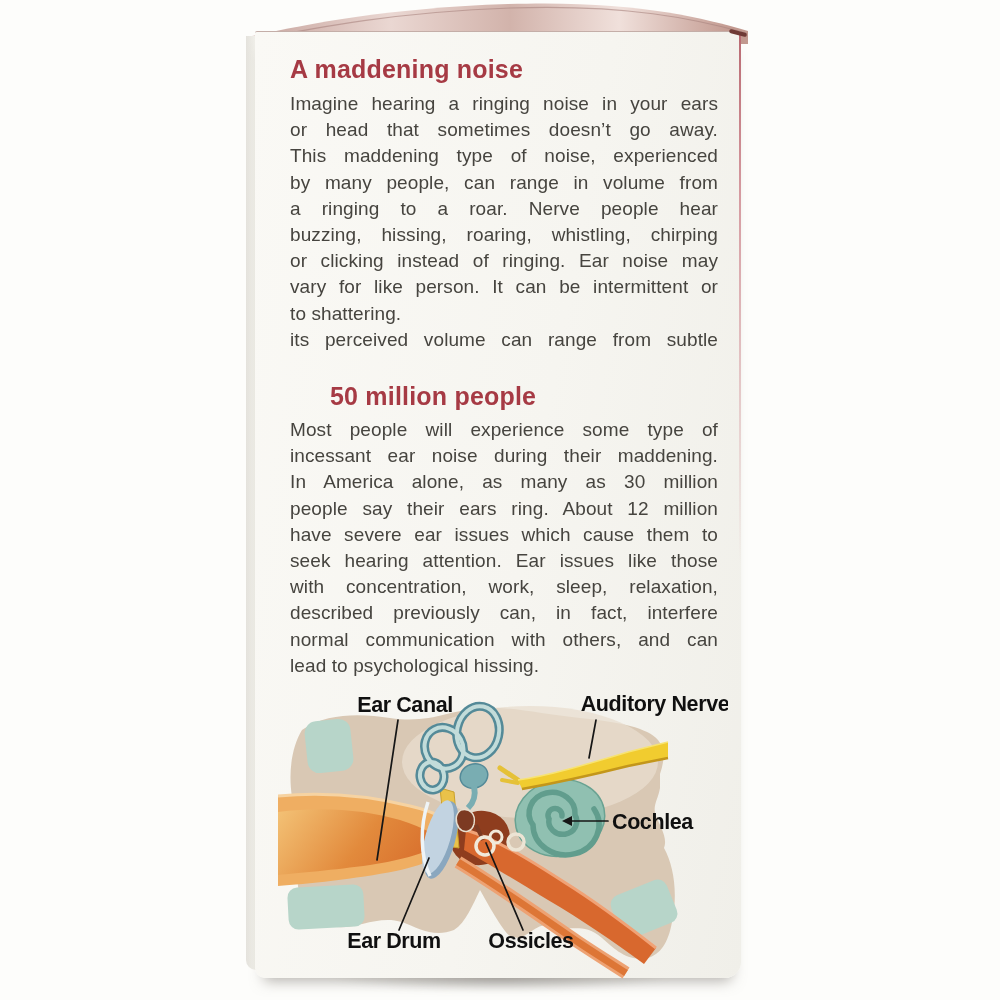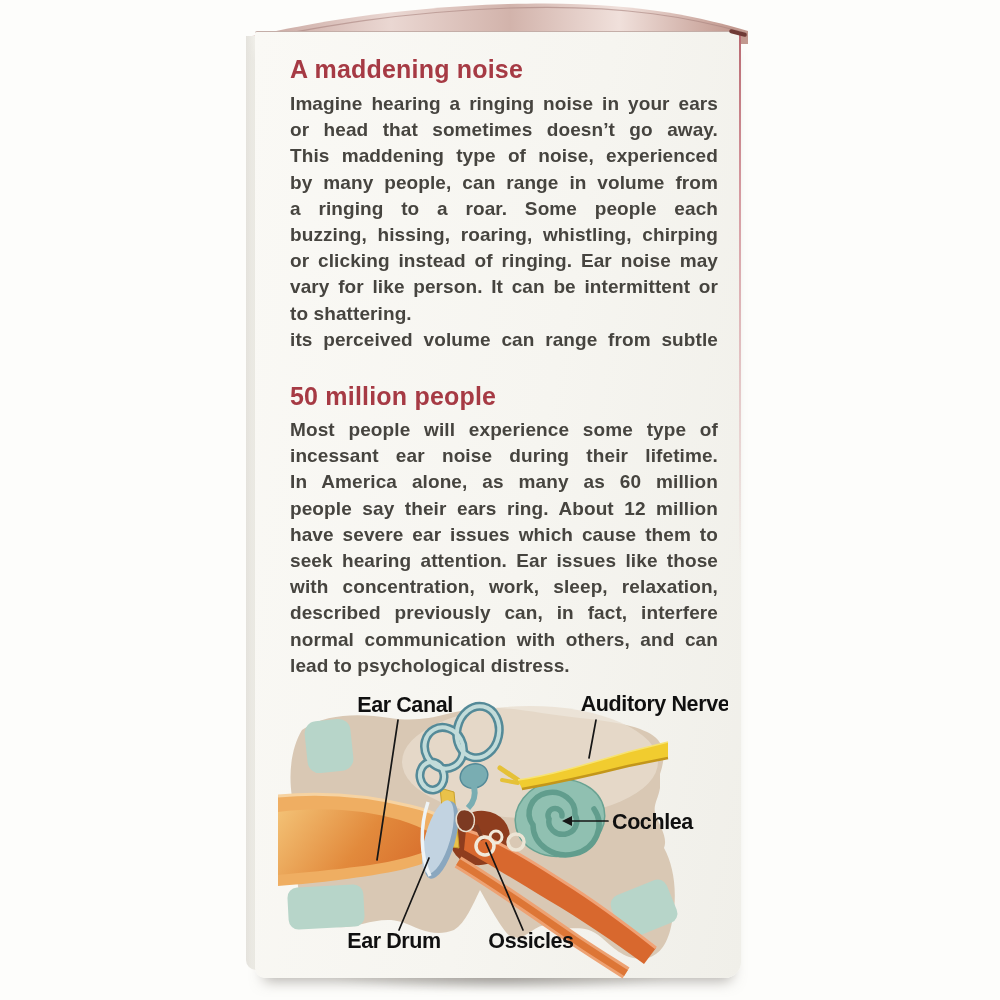--- a/index.html
+++ b/index.html
@@ -32,28 +32,28 @@
   }
   .corner-mark {
     position:absolute; left:729px; top:31px; width:18px; height:4px;
     background:#6f3a35; transform:rotate(14deg); border-radius:2px;
   }
   .heading {
     position:absolute; left:290px; width:430px;
     font-size:25px; font-weight:700; color:#a63a44; letter-spacing:0.2px;
   }
   #heading-1 { top:55px; }
-  #heading-2 { top:382px; }
+  #heading-2 { top:382px;margin-left:40px; }
   .para {
     position:absolute; left:290px; width:428px;
     color:#46443f; font-size:19px; line-height:26.2px; letter-spacing:0.1px;
   }
   #para-1 { top:91px; }
   #para-2 { top:417px; }
-  .tline { text-align:justify; text-align-last:justify;font-weight:bold; }
+  .tline { text-align:justify; text-align-last:justify; }
   .tline.last { text-align-last:left; }
   .diagram-svg { position:absolute; left:278px; top:690px; }
   .diagram-svg text {
     font-family:"Liberation Sans", sans-serif;
     font-weight:700; font-size:21.5px; fill:#101010; letter-spacing:-0.4px;
   }
 </style>
 </head>
 <body>
 
@@ -80,41 +80,41 @@
   <div class="edge-line-right"></div>
   <div class="corner-mark"></div>
 
   <div class="heading" id="heading-1">A maddening noise</div>
 
   <div class="para" id="para-1">
     <div class="tline">Imagine hearing a ringing noise in your ears</div>
     <div class="tline">or head that sometimes doesn’t go away.</div>
     <div class="tline">This maddening type of noise, experienced</div>
     <div class="tline">by many people, can range in volume from</div>
-    <div class="tline">a ringing to a roar. Some people each</div>
+    <div class="tline">a ringing to a roar. Nerve people hear</div>
     <div class="tline">buzzing, hissing, roaring, whistling, chirping</div>
     <div class="tline">or clicking instead of ringing. Ear noise may</div>
     <div class="tline">vary for like person. It can be intermittent or</div>
     <div class="tline last">to shattering.</div>
     <div class="tline">its perceived volume can range from subtle</div>
   </div>
 
   <div class="heading" id="heading-2">50 million people</div>
 
   <div class="para" id="para-2">
     <div class="tline">Most people will experience some type of</div>
-    <div class="tline">incessant ear noise during their lifetime.</div>
-    <div class="tline">In America alone, as many as 60 million</div>
+    <div class="tline">incessant ear noise during their maddening.</div>
+    <div class="tline">In America alone, as many as 30 million</div>
     <div class="tline">people say their ears ring. About 12 million</div>
     <div class="tline">have severe ear issues which cause them to</div>
     <div class="tline">seek hearing attention. Ear issues like those</div>
     <div class="tline">with concentration, work, sleep, relaxation,</div>
     <div class="tline">described previously can, in fact, interfere</div>
     <div class="tline">normal communication with others, and can</div>
-    <div class="tline last">lead to psychological distress.</div>
+    <div class="tline last">lead to psychological hissing.</div>
   </div>
 
   <svg class="diagram-svg" width="450" height="295" viewBox="0 0 450 295">
     <defs>
       <linearGradient id="canalGrad" x1="0" y1="0" x2="1" y2="0.3">
         <stop offset="0" stop-color="#f3c276"></stop>
         <stop offset="0.6" stop-color="#e28a3c"></stop>
         <stop offset="1" stop-color="#d9712e"></stop>
       </linearGradient>
     </defs>

